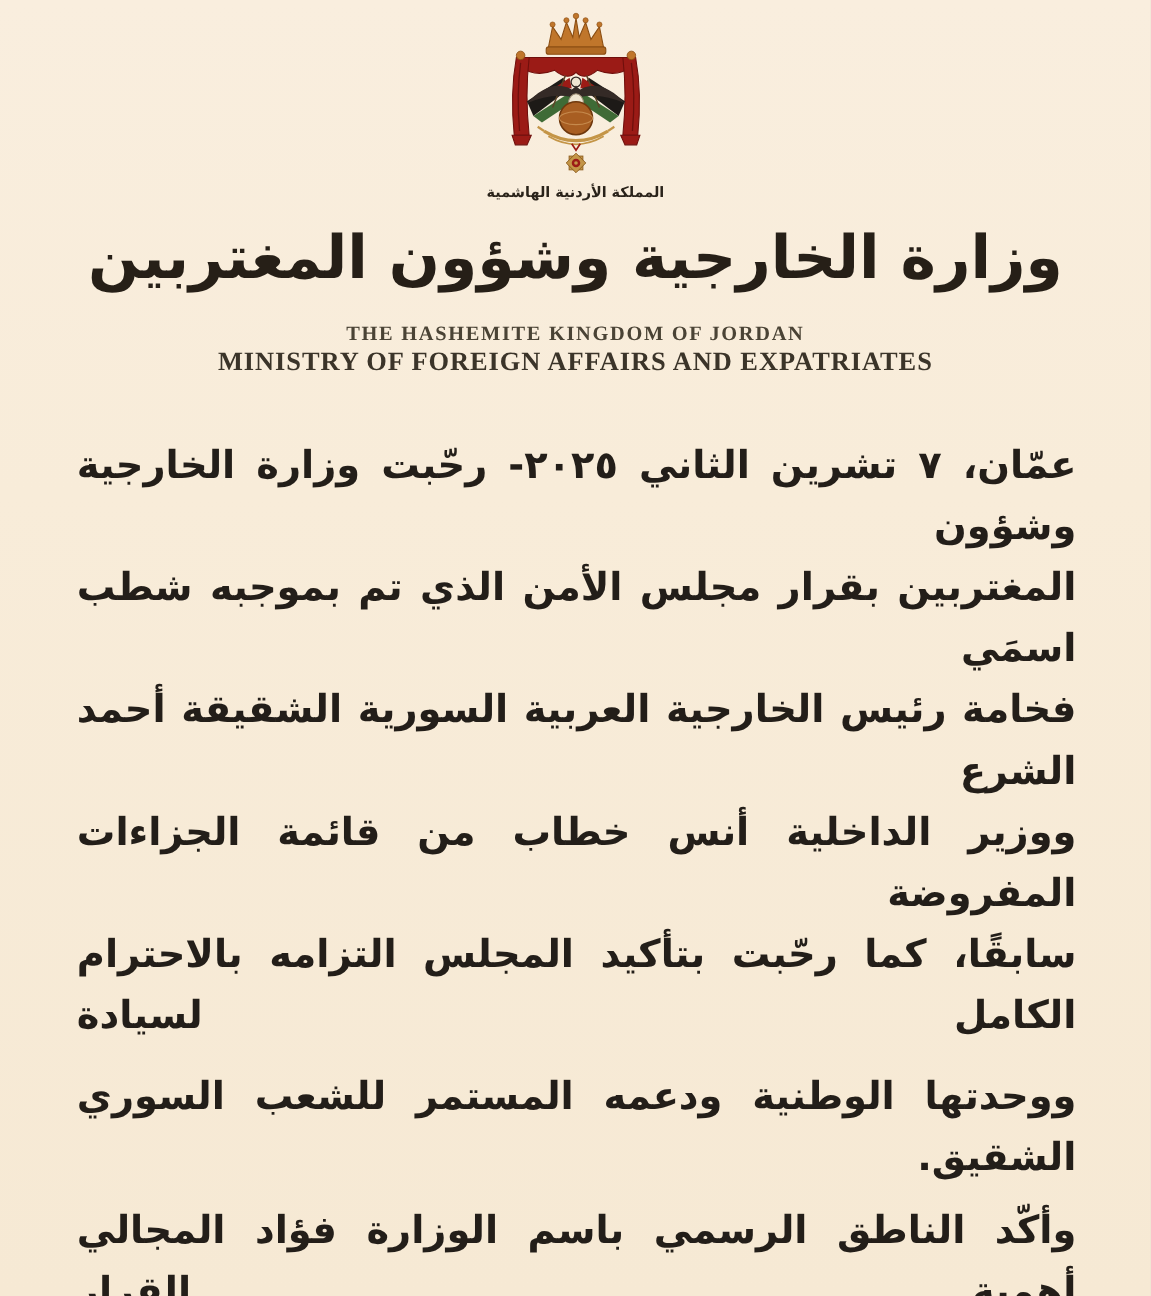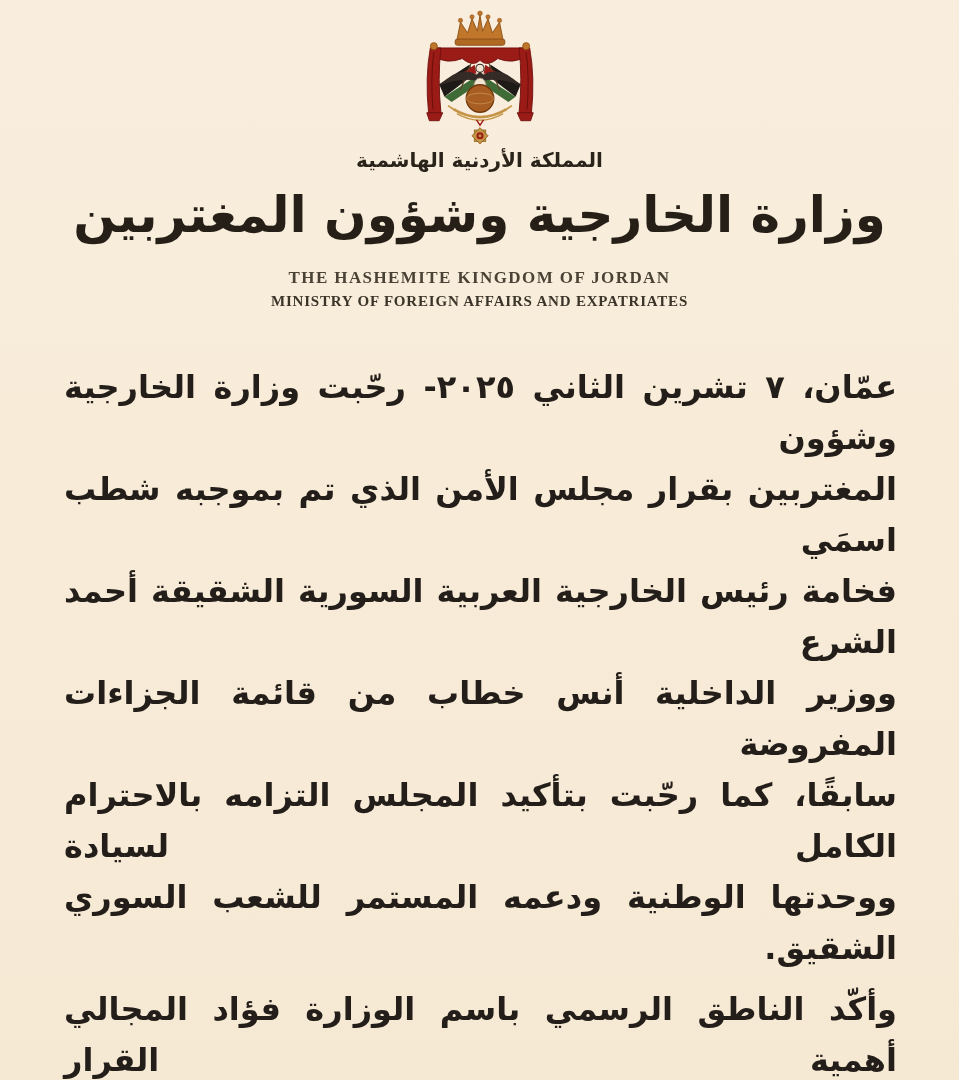--- a/index.html
+++ b/index.html
@@ -22,21 +22,21 @@
     text-align: center;
   }
   .emblem {
     display: block;
     margin: 0 auto;
     width: 196px;
     height: 142px;
   }
   .kingdom-ar {
     direction: rtl;
-    font-size: 20px;
+    font-size: 12px;
     font-weight: 700;
     color: #2a231a;
     line-height: 24px;
     margin-top: -2px;
   }
   .ministry-ar {
     direction: rtl;
     font-size: 50px;
     font-weight: 700;
     color: #261f17;
@@ -48,21 +48,21 @@
     font-family: "Liberation Serif", serif;
     font-size: 17px;
     font-weight: 600;
     letter-spacing: 1.4px;
     color: #4a4335;
     margin-top: 24px;
     line-height: 20px;
   }
   .ministry-en {
     font-family: "Liberation Serif", serif;
-    font-size: 15px;
+    font-size: 22px;
     font-weight: 700;
     letter-spacing: 0.8px;
     color: #3b3429;
     margin-top: 2px;
     line-height: 22px;
   }
   
   .body-text {
     direction: rtl;
     margin-top: 50px;
@@ -79,20 +79,21 @@
     display: block;
     font-size: 32px;
     font-weight: 700;
     line-height: 51px;
     text-align: justify;
     text-align-last: justify;
     white-space: normal;
   }
   .bline.last {
     text-align-last: right;
+    margin-top: 16px;
   }
 </style>
 </head>
 <body>
 
 <div class="page">
 
   <header class="header">
 
     <svg class="emblem" viewBox="0 0 220 160" aria-hidden="true">

